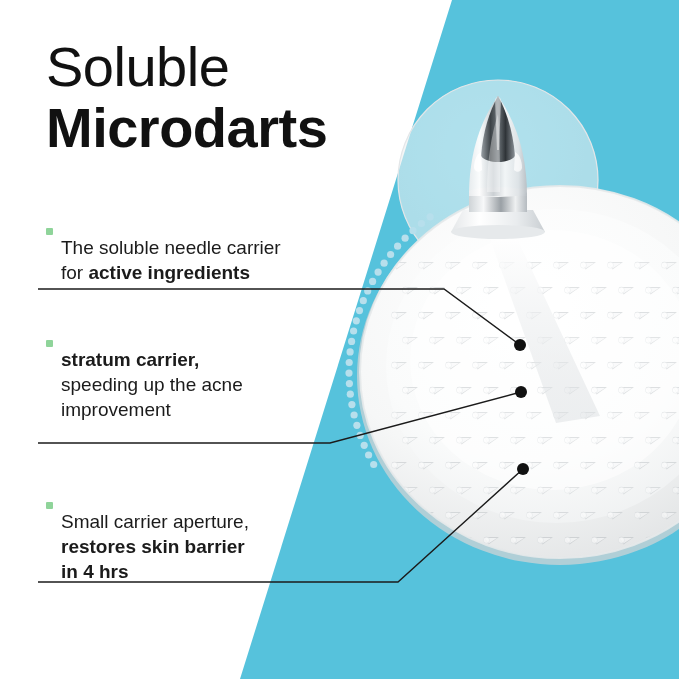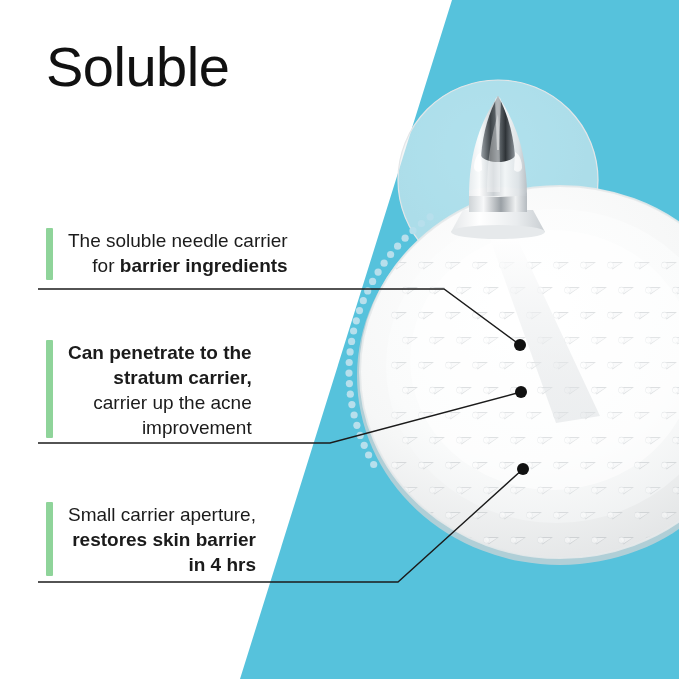--- a/index.html
+++ b/index.html
@@ -2,38 +2,38 @@
 <html><head>
 <meta charset="utf-8">
 <style>
   html,body{margin:0;padding:0;}
   body{
     width:679px;height:679px;
     background:#ffffff;
     font-family:"Liberation Sans", sans-serif;
     overflow:hidden;
   }
-  #stage{position:relative;width:679px;height:679px;background:#ec4899;overflow:hidden;text-align:right;}
+  #stage{position:relative;width:679px;height:679px;background:#ec4899;overflow:hidden;}
 
   
   #art{position:absolute;inset:0;width:679px;height:679px;}
 
   
   .title-wrap{position:absolute;left:46px;top:36px;z-index:20;}
   .title-light{
     font-size:56px;line-height:62px;font-weight:300;color:#111;
     letter-spacing:-0.5px;
   }
   .title-bold{
     font-size:56px;line-height:64px;font-weight:700;color:#111;
     letter-spacing:-0.5px;margin-top:-2px;
   }
 
   
-  .feature{position:absolute;display:flex;align-items:stretch;z-index:20;}
+  .feature{position:absolute;display:flex;align-items:stretch;z-index:20;flex-direction:column;}
   .bar{width:7px;border-radius:1px;background:#8fd49a;flex:0 0 7px;}
   .ftext{margin-left:15px;font-size:19px;line-height:25px;color:#1b1b1b;font-weight:300;}
   .ftext .b{font-weight:700;}
   .ftext .n{font-weight:300;}
 
   #feature-1{left:46px;top:228px;height:52px;}
   #feature-2{left:46px;top:340px;height:98px;}
   #feature-3{left:46px;top:502px;height:74px;}
 
   
@@ -381,36 +381,36 @@
       <circle cx="521" cy="392" r="6" fill="#111111"></circle>
     </g>
     <g>
       <path d="M38,582 L398,582 L523,469" fill="none" stroke="#1b1b1b" stroke-width="1.4"></path>
       <circle cx="523" cy="469" r="6" fill="#111111"></circle>
     </g>
   </svg>
 
   <div class="title-wrap">
     <div class="title-light">Soluble</div>
+    <div class="title-bold">Microdarts</div>
   </div>
 
   <div class="feature" id="feature-1">
     <div class="bar"></div>
     <div class="ftext">
         <div><span class="n">The soluble needle carrier</span></div>
-        <div><span class="n">for </span><span class="b">barrier ingredients</span></div>
+        <div><span class="n">for </span><span class="b">active ingredients</span></div>
       </div>
   </div>
 
   <div class="feature" id="feature-2">
     <div class="bar"></div>
     <div class="ftext">
-        <div><span class="b">Can penetrate to the</span></div>
         <div><span class="b">stratum carrier,</span></div>
-        <div><span class="n">carrier up the acne</span></div>
+        <div><span class="n">speeding up the acne</span></div>
         <div><span class="n">improvement</span></div>
       </div>
   </div>
 
   <div class="feature" id="feature-3">
     <div class="bar"></div>
     <div class="ftext">
         <div><span class="n">Small carrier aperture,</span></div>
         <div><span class="b">restores skin barrier</span></div>
         <div><span class="b">in 4 hrs</span></div>

